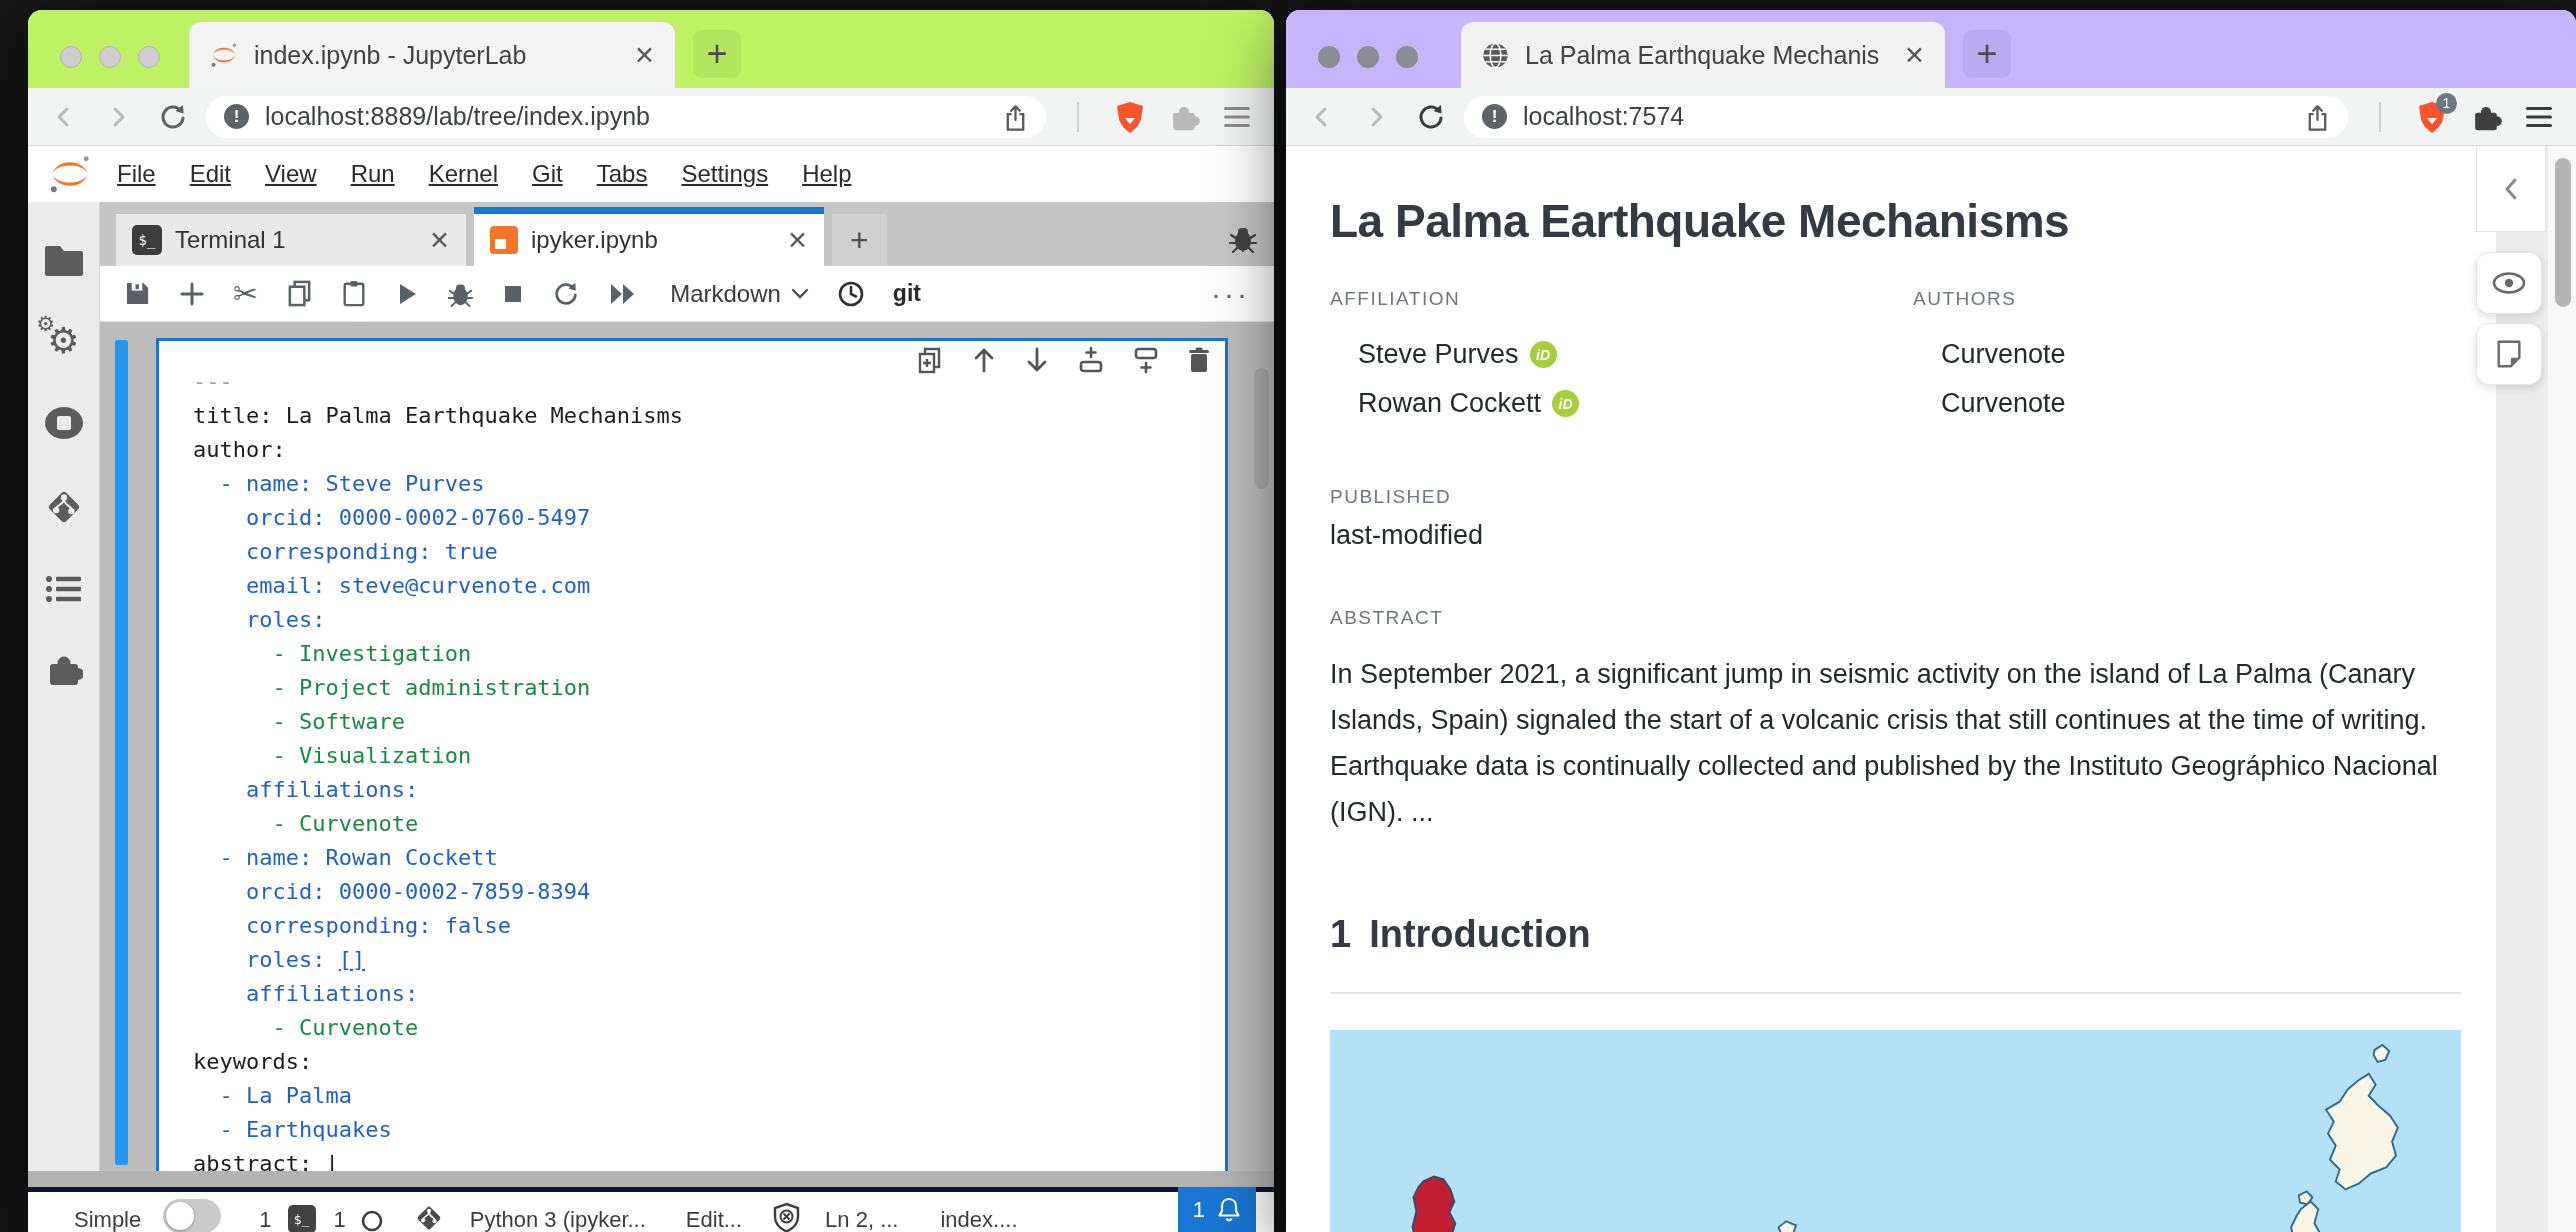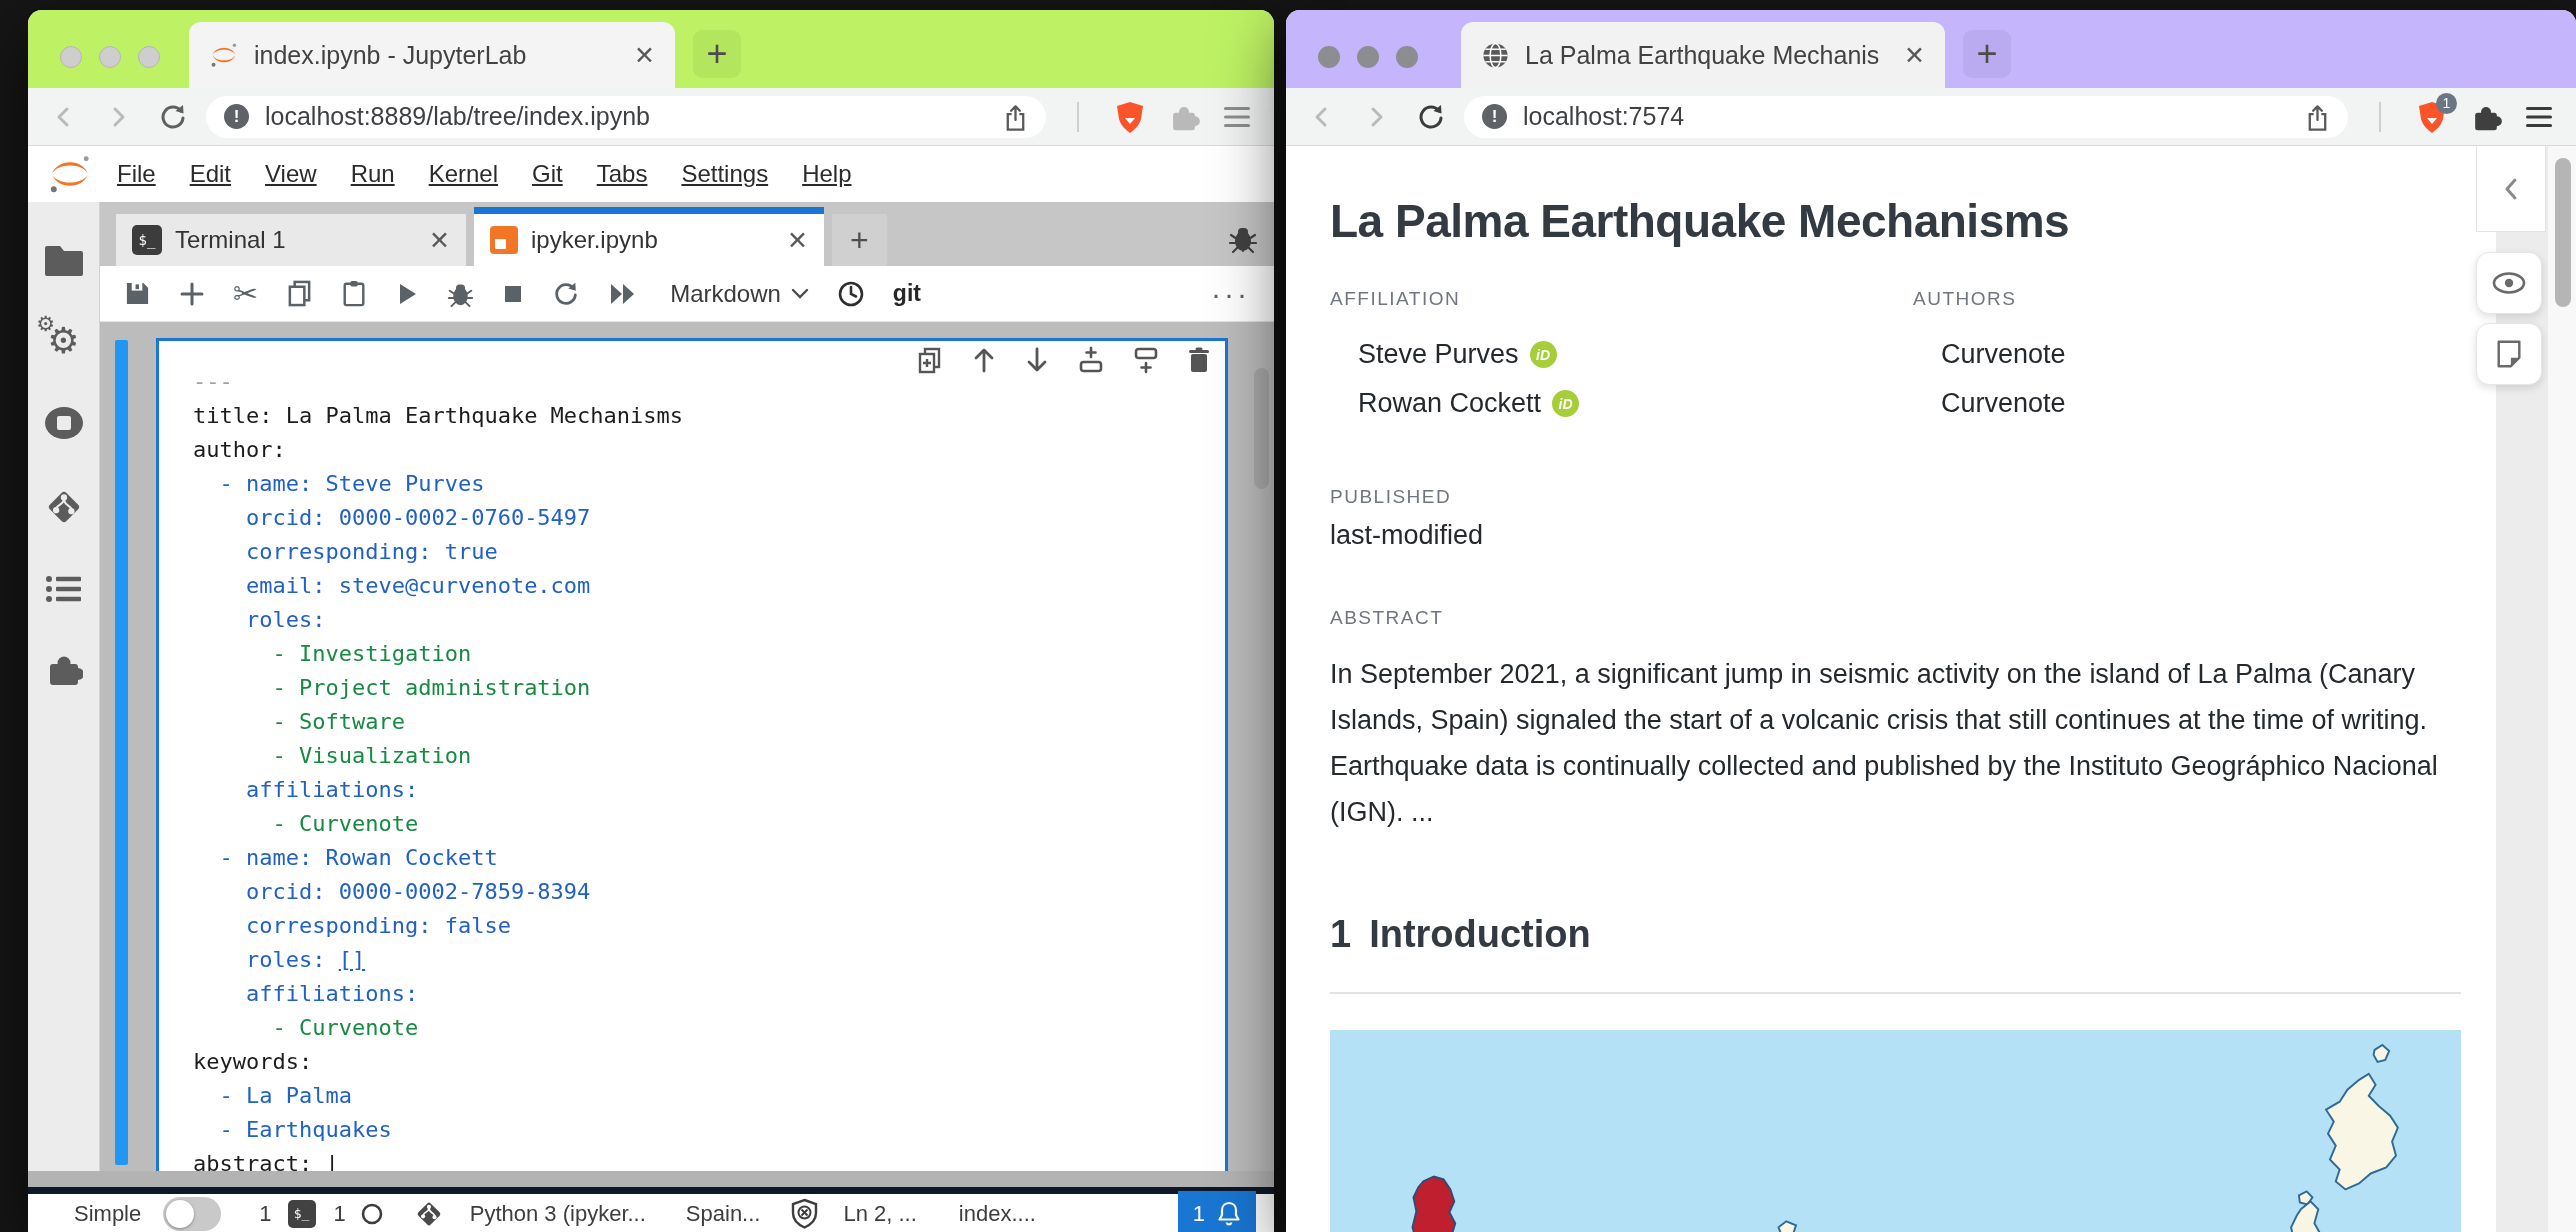--- a/index.html
+++ b/index.html
@@ -94,22 +94,22 @@
           background:#fff; border:3px solid #1976d2; }
   .cell-tools { position:absolute; top:5px; right:14px; display:flex; gap:27px; color:#555; }
   .code { padding:24px 0 0 34px; font-family:"DejaVu Sans Mono",monospace;
           font-size:22px; line-height:34px; white-space:pre; }
   .c-meta { color:#9aa0a6; } .c-plain { color:#1c1c1c; }
   .c-key { color:#2160c4; } .c-str { color:#178a42; }
   .u { text-decoration:underline; }
   .nb-scroll { position:absolute; right:5px; top:46px; width:15px; height:121px;
                border-radius:8px; background:#aaa; }
   .jl-strip { height:16px; background:#b3b3b3; }
-  .jl-status { height:46px; background:#fff; border-top:7px solid #0f172a;
-               display:flex; align-items:center; font-size:22px; color:#3d3d3d;
+  .jl-status { height:46px; background:#fff; border-top:5px solid #0f172a;
+               display:flex; align-items:flex-end; font-size:22px; color:#3d3d3d;
                padding-left:46px; }
   .toggle { width:58px; height:34px; border-radius:17px; background:#c9c9c9;
             margin-left:22px; position:relative; flex:none; }
   .knob { position:absolute; left:3px; top:3px; width:28px; height:28px; border-radius:50%;
           background:#fff; box-shadow:0 1px 3px rgba(0,0,0,.35); }
   .st { white-space:nowrap; }
   .term-badge { width:28px; height:28px; border-radius:5px; background:#424242; color:#fff;
                 font-family:"DejaVu Sans Mono",monospace; font-size:13px;
                 display:flex; align-items:center; justify-content:center; flex:none; }
   .notif { margin-left:auto; margin-right:18px; height:46px; background:#1976d2; color:#fff;
@@ -388,21 +388,21 @@
           <circle cx="12" cy="12" r="9" fill="none" stroke="#3d3d3d" stroke-width="2.6"></circle>
         </svg>
       <svg width="30" height="30" viewBox="0 0 38 38" style="margin-left:30px">
           <rect x="8" y="8" width="22" height="22" rx="3" transform="rotate(45 19 19)" fill="#4a4a4a"></rect>
           <path d="M19 11c0 6-6 5-7 9M19 11c0 7 6 6 7 10" stroke="#fff" stroke-width="2" fill="none"></path>
           <circle cx="19" cy="10" r="2.6" fill="#fff"></circle>
           <circle cx="11.5" cy="22" r="2.6" fill="#fff"></circle>
           <circle cx="26" cy="23" r="2.6" fill="#fff"></circle>
         </svg>
       <span class="st" style="margin-left:26px">Python 3 (ipyker...</span>
-      <span class="st" style="margin-left:40px">Spain...</span>
+      <span class="st" style="margin-left:40px">Edit...</span>
       <svg width="29" height="31" viewBox="0 0 29 31" style="margin-left:30px">
           <path d="M14.5 2 L26 6 V15 C26 22 21 26.5 14.5 29.5 C8 26.5 3 22 3 15 V6 Z" fill="none" stroke="#3d3d3d" stroke-width="2.4"></path>
           <circle cx="14.5" cy="14.5" r="6" fill="none" stroke="#3d3d3d" stroke-width="2"></circle>
           <path d="M11.5 11.5l6 6M17.5 11.5l-6 6" stroke="#3d3d3d" stroke-width="2"></path>
         </svg>
       <span class="st" style="margin-left:24px">Ln 2, ...</span>
       <span class="st" style="margin-left:42px">index....</span>
       <span class="notif">
         <span>1</span>
         <svg width="24" height="26" viewBox="0 0 24 26">

